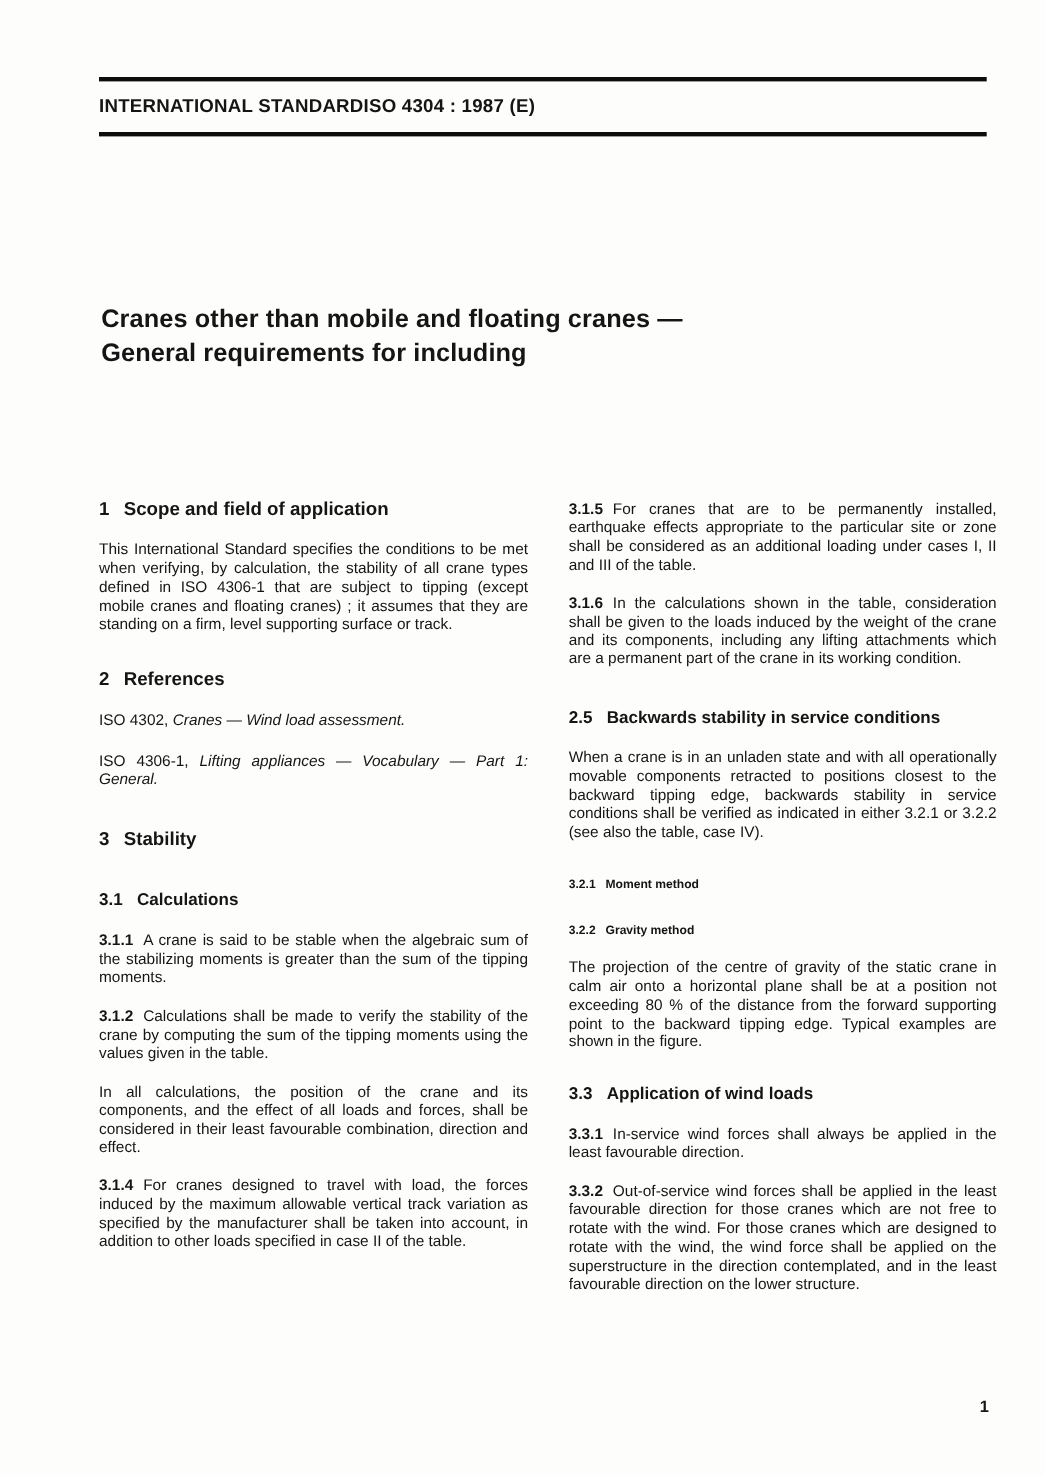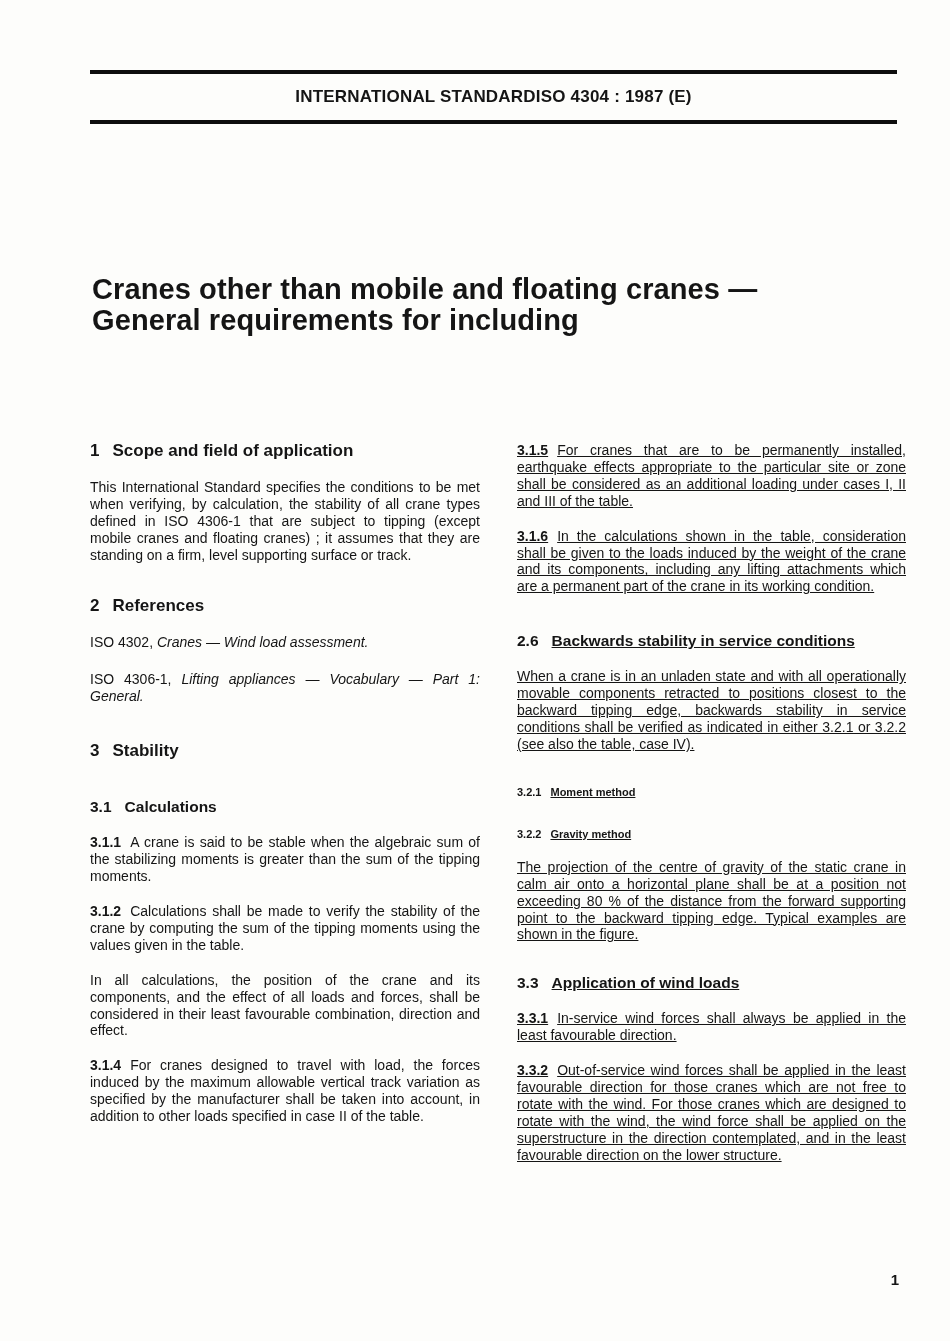--- a/index.html
+++ b/index.html
@@ -13,36 +13,36 @@
     color: #151515;
     overflow: hidden;
     margin: 0 auto;
   }
   
   .header { position: absolute; left: 90px; top: 70px; width: 807px; }
   .rule { background: #0d0d0d; }
   .rule-top { height: 3.5px; }
   .rule-bottom { height: 4px; }
   .header-row {
-    display: flex; justify-content: center; align-items: center;
+    display: flex; justify-content: flex-start; align-items: center;
     height: 46px; font-size: 17px; font-weight: 700; letter-spacing: 0.2px;
   }
   
   .doc-title {
     position: absolute; left: 92px; top: 274px;
-    font-size: 29px; line-height: 31px; font-weight: 700; letter-spacing: 0.1px;
+    font-size: 23px; line-height: 31px; font-weight: 700; letter-spacing: 0.1px;
   }
   .t-line { display: block; }
   
   .columns {
-    position: absolute; left: 90px; top: 438px; width: 816px;
+    position: absolute; left: 90px; top: 450px; width: 816px;
     display: flex; gap: 37px;
   }
   .col { width: 390px; font-size: 14px; line-height: 16.9px; text-align: justify; }
-  .col-right { width: 389px; text-decoration: underline; }
+  .col-right { width: 389px; }
   .col p { margin: 0 0 18px 0; }
   p.first-p { margin-top: 4px; }
   .p-num { font-weight: 700; padding-right: 9px; }
   .h-sec { font-size: 17px; line-height: 20px; font-weight: 700; margin: 32px 0 18px; text-align: left; }
   .h-sec.first { margin-top: 3px; }
   .h-sec.mt-xl { margin-top: 36px; }
   .h-sub { font-size: 15.5px; line-height: 19px; font-weight: 700; margin: 30px 0 18px; text-align: left; }
   .h-sub.mt-xl { margin-top: 36px; }
   .h-min { font-size: 11px; line-height: 18px; font-weight: 700; margin: 24px 0 16px; text-align: left; }
   .h-min.mt-lg { margin-top: 30px; }
@@ -97,21 +97,21 @@
       <p><span class="p-num">3.1.1</span><span>A crane is said to be stable when the algebraic sum of the stabilizing moments is greater than the sum of the tipping moments.</span></p>
       <p><span class="p-num">3.1.2</span><span>Calculations shall be made to verify the stability of the crane by computing the sum of the tipping moments using the values given in the table.</span></p>
       <p>In all calculations, the position of the crane and its components, and the effect of all loads and forces, shall be considered in their least favourable combination, direction and effect.</p>
       <p><span class="p-num">3.1.4</span><span>For cranes designed to travel with load, the forces induced by the maximum allowable vertical track variation as specified by the manufacturer shall be taken into account, in addition to other loads specified in case II of the table.</span></p>
     </div>
 
     <div class="col col-right">
       <p class="first-p"><span class="p-num">3.1.5</span><span>For cranes that are to be permanently installed, earthquake effects appropriate to the particular site or zone shall be considered as an additional loading under cases I, II and III of the table.</span></p>
       <p><span class="p-num">3.1.6</span><span>In the calculations shown in the table, consideration shall be given to the loads induced by the weight of the crane and its components, including any lifting attachments which are a permanent part of the crane in its working condition.</span></p>
 
-      <h3 class="h-sub mt-xl"><span class="h-num">2.6</span><span>Backwards stability in service conditions</span></h3>
+      <h3 class="h-sub mt-xl"><span class="h-num">2.5</span><span>Backwards stability in service conditions</span></h3>
       <p>When a crane is in an unladen state and with all operationally movable components retracted to positions closest to the backward tipping edge, backwards stability in service conditions shall be verified as indicated in either 3.2.1 or 3.2.2 (see also the table, case IV).</p>
 
       <h4 class="h-min mt-lg"><span class="h-num-min">3.2.1</span><span>Moment method</span></h4>
 
       <h4 class="h-min"><span class="h-num-min">3.2.2</span><span>Gravity method</span></h4>
       <p>The projection of the centre of gravity of the static crane in calm air onto a horizontal plane shall be at a position not exceeding 80 % of the distance from the forward supporting point to the backward tipping edge. Typical examples are shown in the figure.</p>
 
       <h3 class="h-sub"><span class="h-num">3.3</span><span>Application of wind loads</span></h3>
       <p><span class="p-num">3.3.1</span><span>In-service wind forces shall always be applied in the least favourable direction.</span></p>
       <p><span class="p-num">3.3.2</span><span>Out-of-service wind forces shall be applied in the least favourable direction for those cranes which are not free to rotate with the wind. For those cranes which are designed to rotate with the wind, the wind force shall be applied on the superstructure in the direction contemplated, and in the least favourable direction on the lower structure.</span></p>

